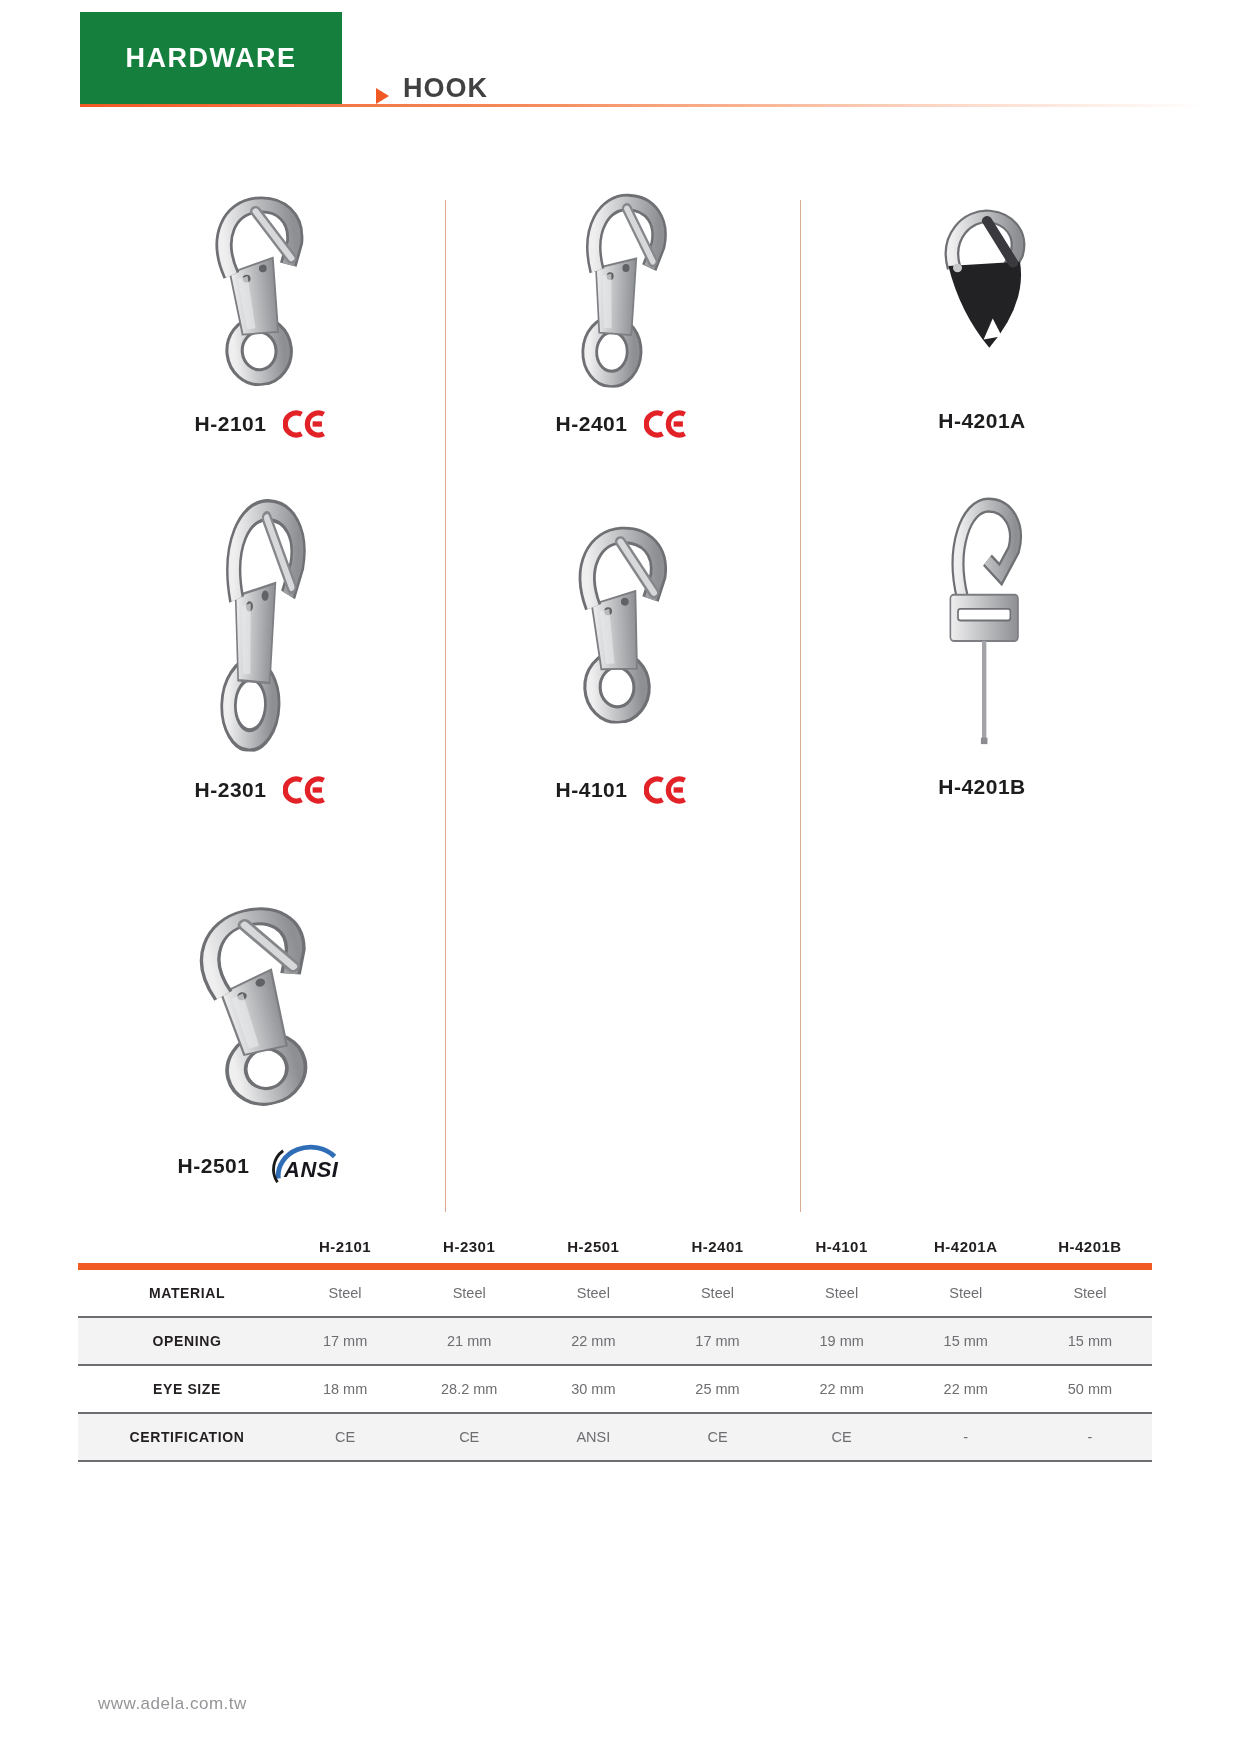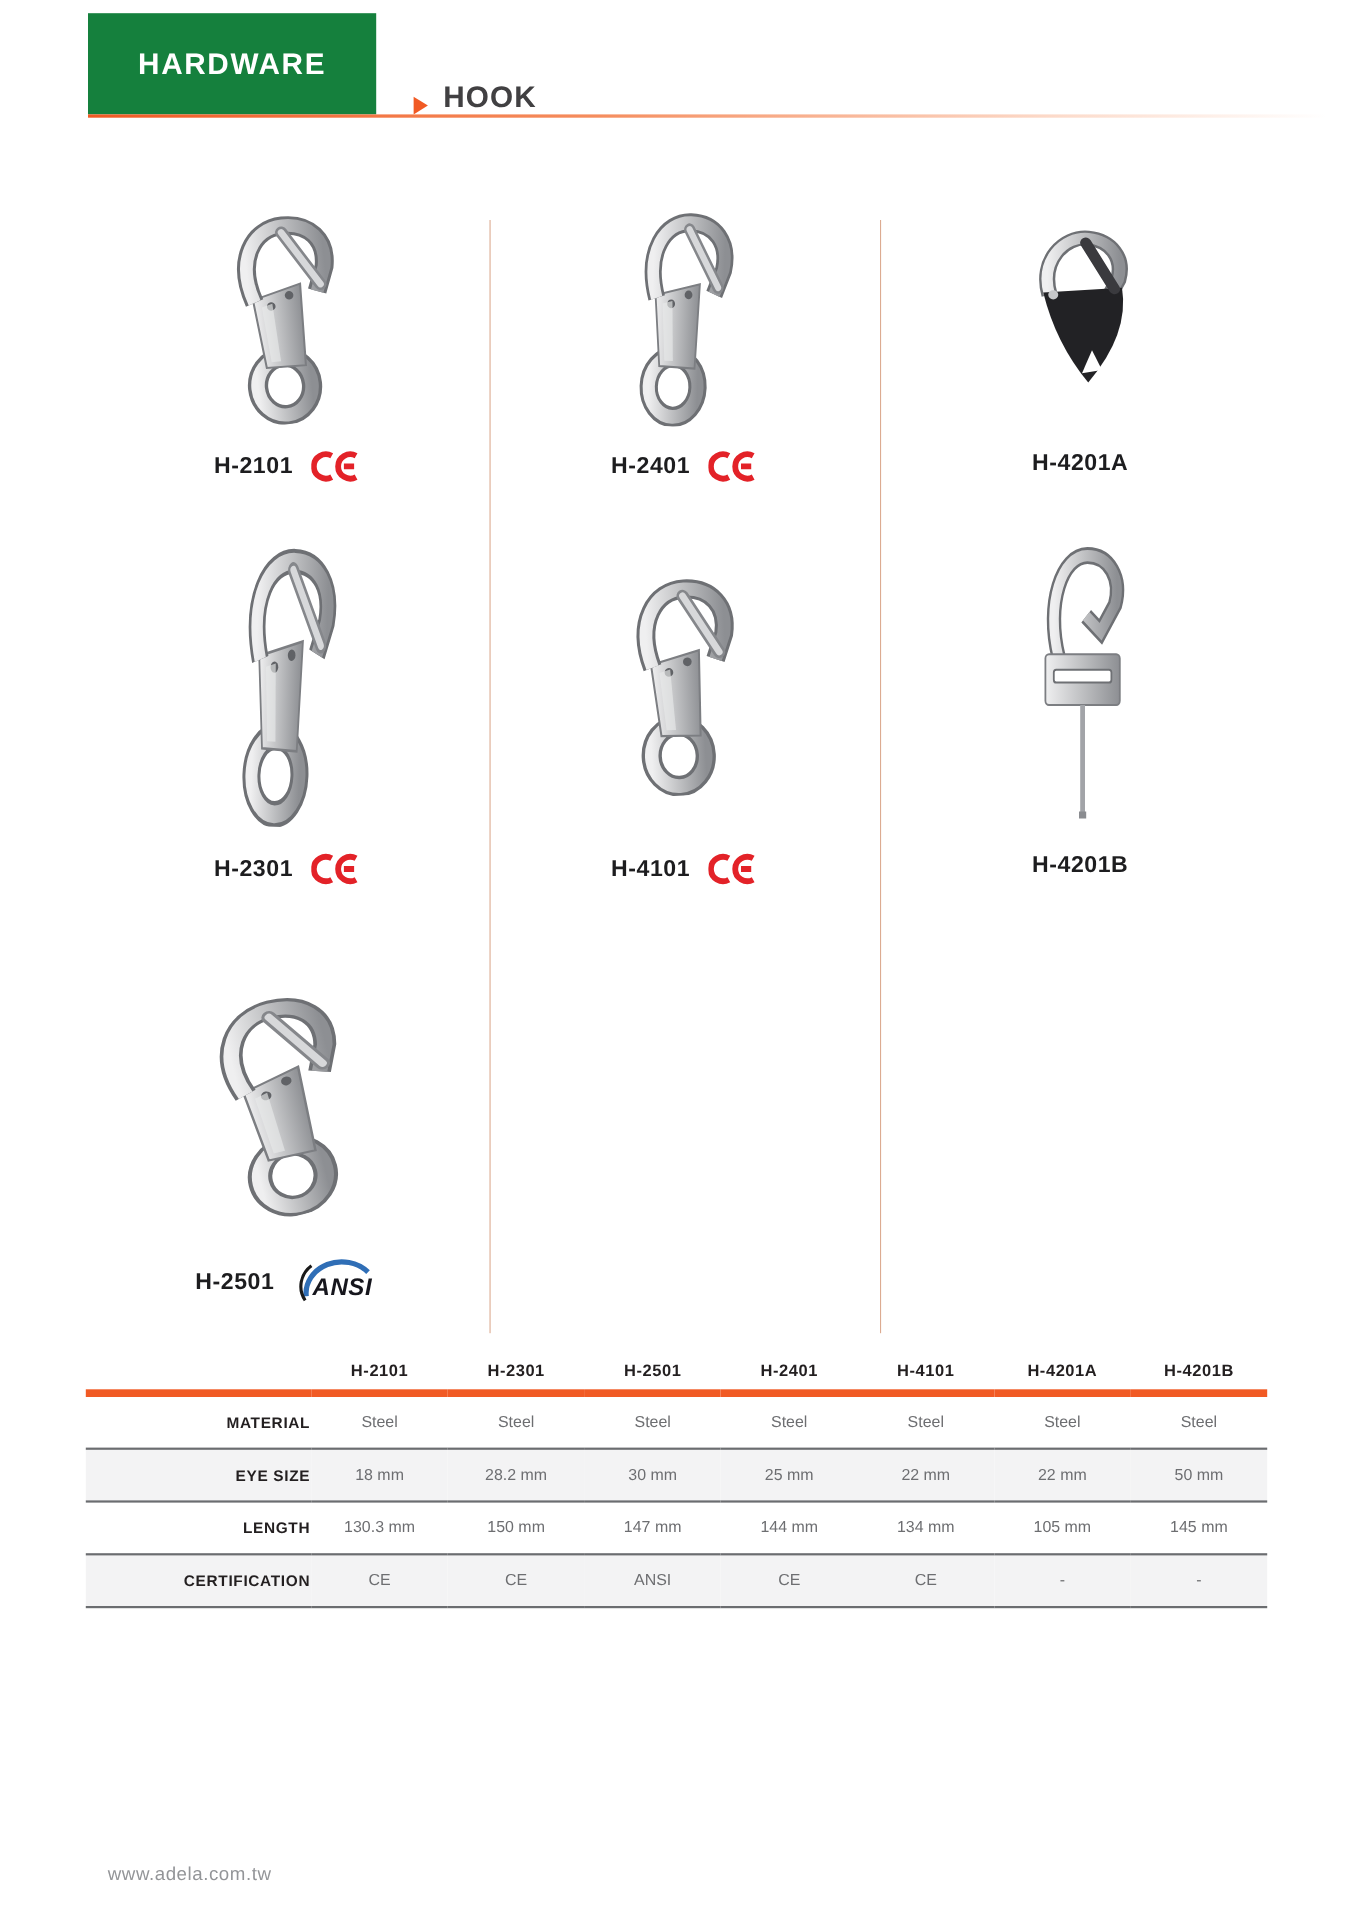--- a/index.html
+++ b/index.html
@@ -50,21 +50,21 @@
   .spec{
     position:absolute; left:78px; top:1224px; width:1074px;
     border-collapse:collapse; table-layout:fixed;
     border-bottom:2px solid #6b6d70;
   }
   .spec thead th{
     height:30px; vertical-align:bottom; padding-bottom:8px;
     font-size:15px; font-weight:bold; color:#231f20; letter-spacing:0.5px;
     border-bottom:7px solid #f15a24; text-align:center;
   }
-  .spec th.lbl{width:190px; text-align:right; padding-left:14px;}
+  .spec th.lbl{width:190px; text-align:center; padding-left:14px;}
   .spec tbody th.lbl{
     font-size:14px; font-weight:bold; color:#231f20; letter-spacing:0.6px;
   }
   .spec tbody td{
     height:42px; text-align:center; font-size:14.5px; color:#6d6e71;
     white-space:pre-line; line-height:1.3; padding:2px 0;
   }
   .spec tbody tr + tr{border-top:2px solid #6b6d70;}
   .spec tbody tr:nth-child(even){background:#f3f3f4;}
   
@@ -244,40 +244,40 @@
           <th class="lbl">MATERIAL</th>
           <td>Steel</td>
           <td>Steel</td>
           <td>Steel</td>
           <td>Steel</td>
           <td>Steel</td>
           <td>Steel</td>
           <td>Steel</td>
         </tr>
         <tr>
+          <th class="lbl">OPENING</th>
+          <td>17 mm</td>
+          <td>21 mm</td>
+          <td>22 mm</td>
+          <td>17 mm</td>
+          <td>19 mm</td>
+          <td>15 mm</td>
+          <td>15 mm</td>
+        </tr>
+        <tr>
           <th class="lbl">EYE SIZE</th>
           <td>18 mm</td>
           <td>28.2 mm</td>
           <td>30 mm</td>
           <td>25 mm</td>
           <td>22 mm</td>
           <td>22 mm</td>
           <td>50 mm</td>
         </tr>
         <tr>
-          <th class="lbl">LENGTH</th>
-          <td>130.3 mm</td>
-          <td>150 mm</td>
-          <td>147 mm</td>
-          <td>144 mm</td>
-          <td>134 mm</td>
-          <td>105 mm</td>
-          <td>145 mm</td>
-        </tr>
-        <tr>
           <th class="lbl">CERTIFICATION</th>
           <td>CE</td>
           <td>CE</td>
           <td>ANSI</td>
           <td>CE</td>
           <td>CE</td>
           <td>-</td>
           <td>-</td>
         </tr>
       </tbody>

